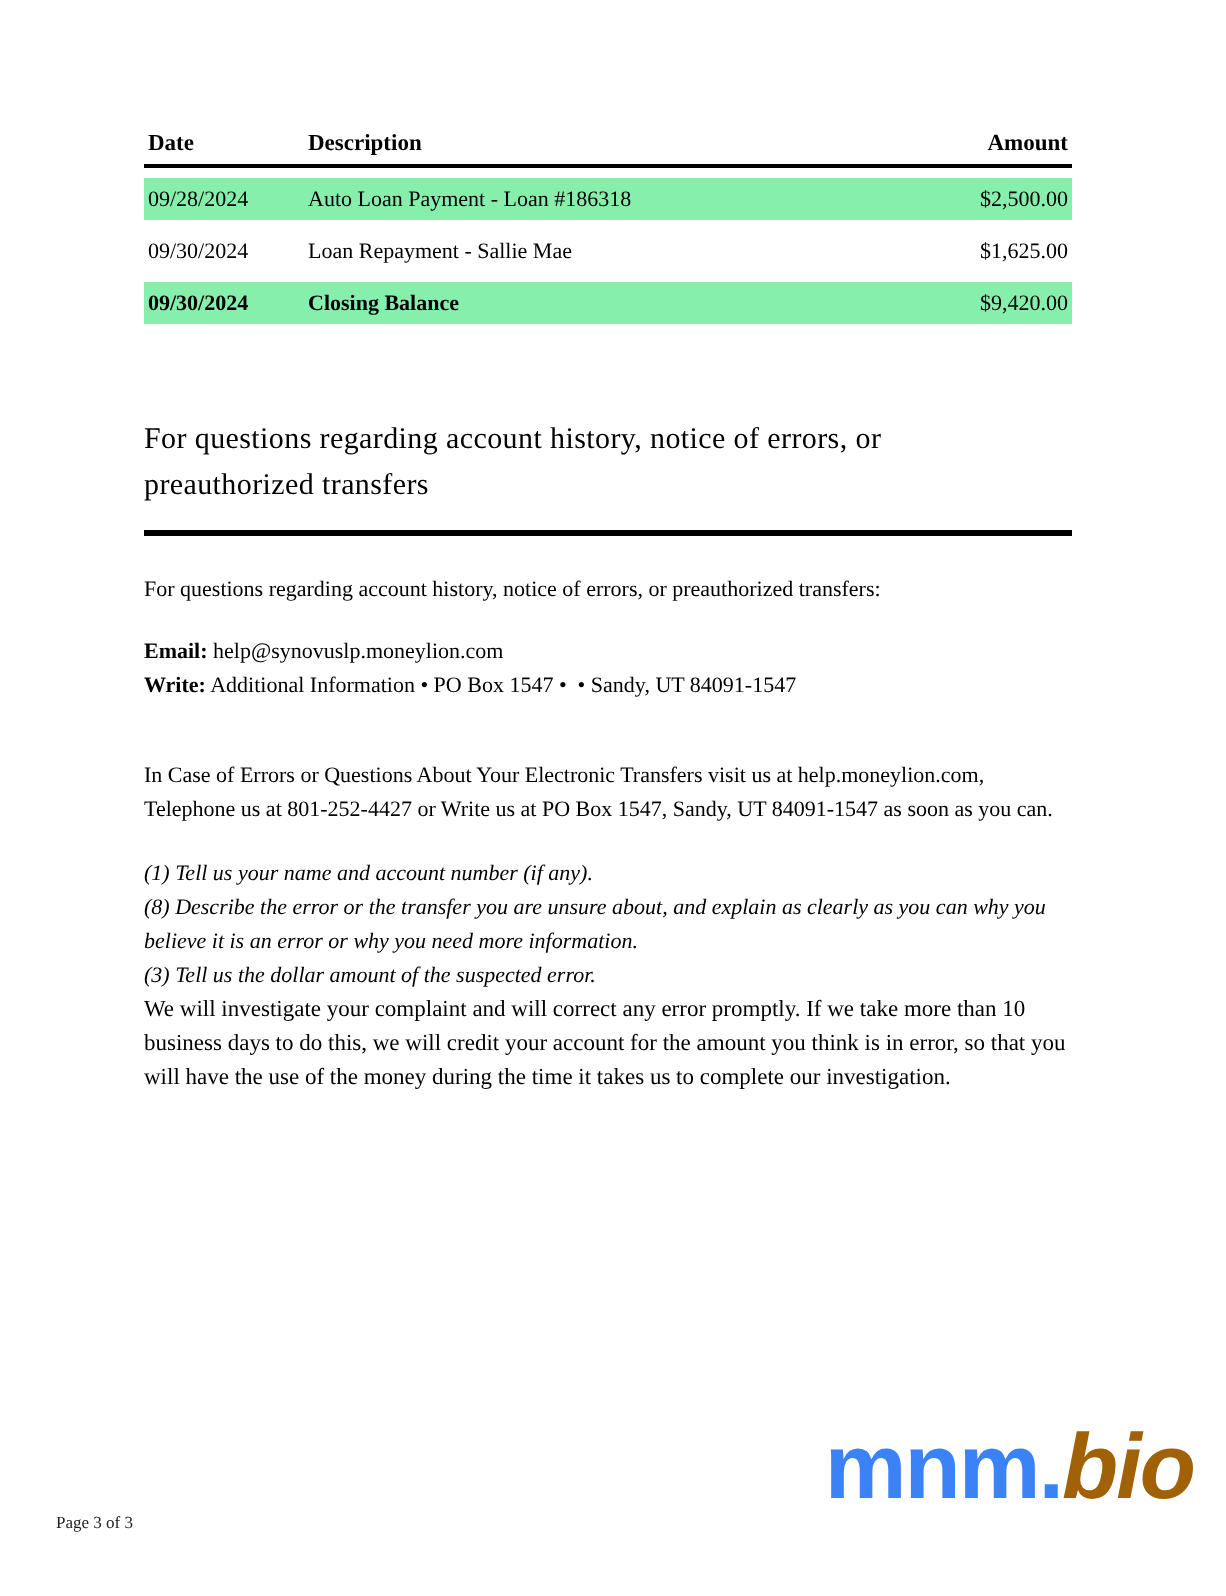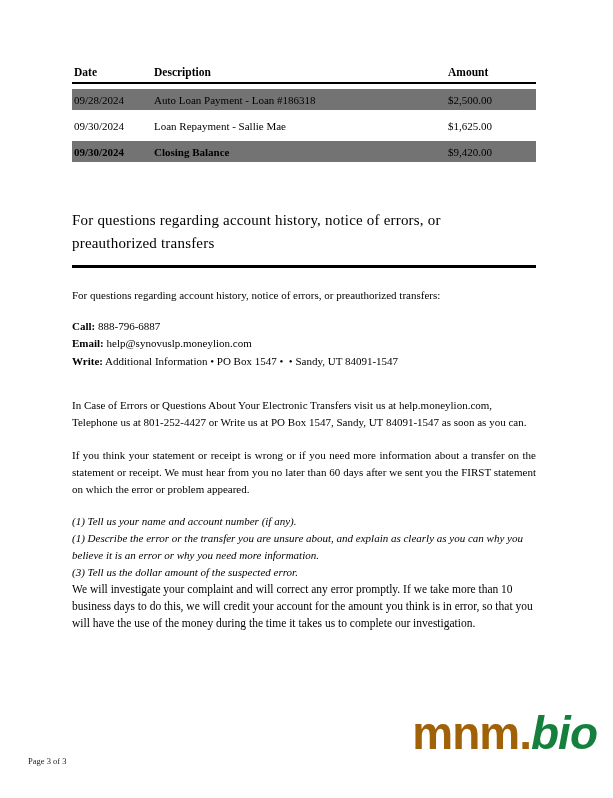--- a/index.html
+++ b/index.html
@@ -7,25 +7,25 @@
     width:613px;height:798px;background:#ffffff;position:relative;overflow:hidden;
     font-family:"Liberation Serif", serif;color:#000;
   }
   .content{position:absolute;left:72px;top:0;width:464px;}
 
   
   table.tx{width:100%;border-collapse:separate;border-spacing:0 5px;margin-top:58px;font-size:11px;}
   table.tx thead th{
     text-align:left;font-weight:bold;padding:3px 2px 4px 2px;border-bottom:2px solid #000;font-size:11.5px;
   }
-  table.tx thead th.amount, table.tx td.amount{}
+  table.tx thead th.amount, table.tx td.amount{text-align:right;}
   table.tx td{padding:4px 2px;height:13px;vertical-align:middle;}
   table.tx col.c-date{width:80px;}
   table.tx col.c-amount{width:90px;}
-  tr.stripe td{background:#737373;}
+  tr.stripe td{background:#86efac;}
   tr.boldrow td.b{font-weight:bold;}
 
   
   .sec-heading{
     font-size:15px;font-weight:400;line-height:1.55;margin:42px 0 0 0;max-width:420px;letter-spacing:.2px;
   }
   .rule{height:3px;background:#000;border:none;margin:9px 0 0 0;width:100%;}
 
   p{margin:0;font-size:11px;line-height:17px;}
   .intro{margin-top:19px;max-width:408px;}
@@ -39,22 +39,22 @@
   .numbered{margin-top:15px;font-style:italic;}
   .numbered p{line-height:17px;}
   .para-3{font-size:11.5px;}
 
   
   .logo{
     position:absolute;right:16px;top:710px;
     font-family:"Liberation Sans", sans-serif;font-size:46px;font-weight:700;letter-spacing:-1px;
     white-space:nowrap;line-height:1;
   }
-  .logo .lg-green{color:#a16207;}
-  .logo .lg-dark{color:#15803d;font-style:italic;}
+  .logo .lg-green{color:#3b82f6;}
+  .logo .lg-dark{color:#a16207;font-style:italic;}
 
   .page-number{
     position:absolute;left:28px;top:756px;font-size:8.5px;font-family:Liberation Serif, serif;color:#222;text-align:right;
   }
 </style>
 </head>
 <body>
 
 <div class="content">
 
@@ -89,32 +89,30 @@
       </tr>
     </tbody>
   </table>
 
   <h1 class="sec-heading">For questions regarding account history, notice of errors, or preauthorized transfers</h1>
   <hr class="rule">
 
   <p class="intro">For questions regarding account history, notice of errors, or preauthorized transfers:</p>
 
   <div class="contact">
-    <p><b>Call:</b> <span>888-796-6887</span></p>
     <p><b>Email:</b> <span>help@synovuslp.moneylion.com</span></p>
     <p><b>Write:</b> <span>Additional Information • PO Box 1547 • &nbsp;• Sandy, UT 84091-1547</span></p>
   </div>
 
   <p class="para-1">In Case of Errors or Questions About Your Electronic Transfers visit us at help.moneylion.com, Telephone us at 801-252-4427 or Write us at PO Box 1547, Sandy, UT 84091-1547 as soon as you can.</p>
 
-  <p class="para-2">If you think your statement or receipt is wrong or if you need more information about a transfer on the statement or receipt. We must hear from you no later than 60 days after we sent you the FIRST statement on which the error or problem appeared.</p>
 
   <div class="numbered">
     <p>(1) Tell us your name and account number (if any).</p>
-    <p>(1) Describe the error or the transfer you are unsure about, and explain as clearly as you can why you believe it is an error or why you need more information.</p>
+    <p>(8) Describe the error or the transfer you are unsure about, and explain as clearly as you can why you believe it is an error or why you need more information.</p>
     <p>(3) Tell us the dollar amount of the suspected error.</p>
   </div>
 
   <p class="para-3">We will investigate your complaint and will correct any error promptly. If we take more than 10 business days to do this, we will credit your account for the amount you think is in error, so that you will have the use of the money during the time it takes us to complete our investigation.</p>
 
 </div>
 
 <div class="logo"><span class="lg-green">mnm.</span><span class="lg-dark">bio</span></div>
 
 <div class="page-number">Page 3 of 3</div>

